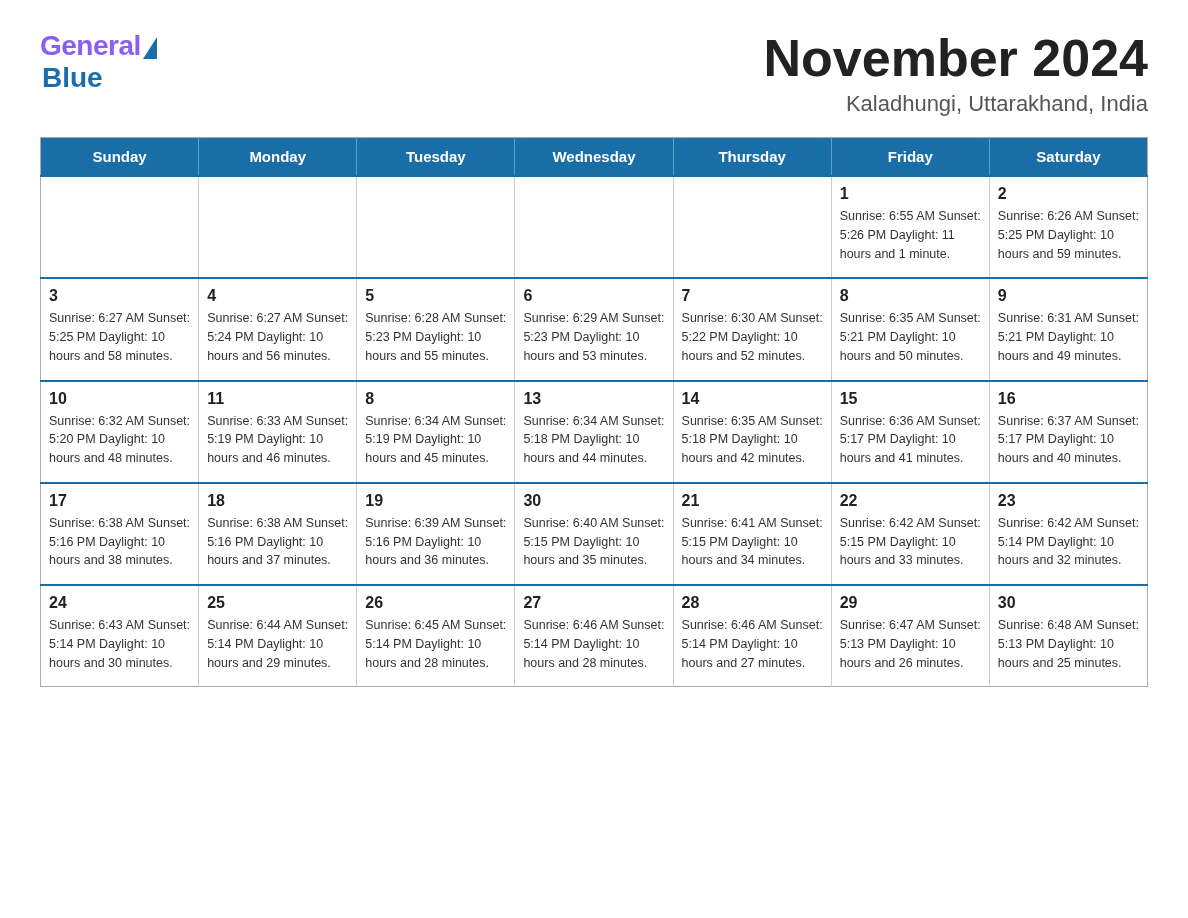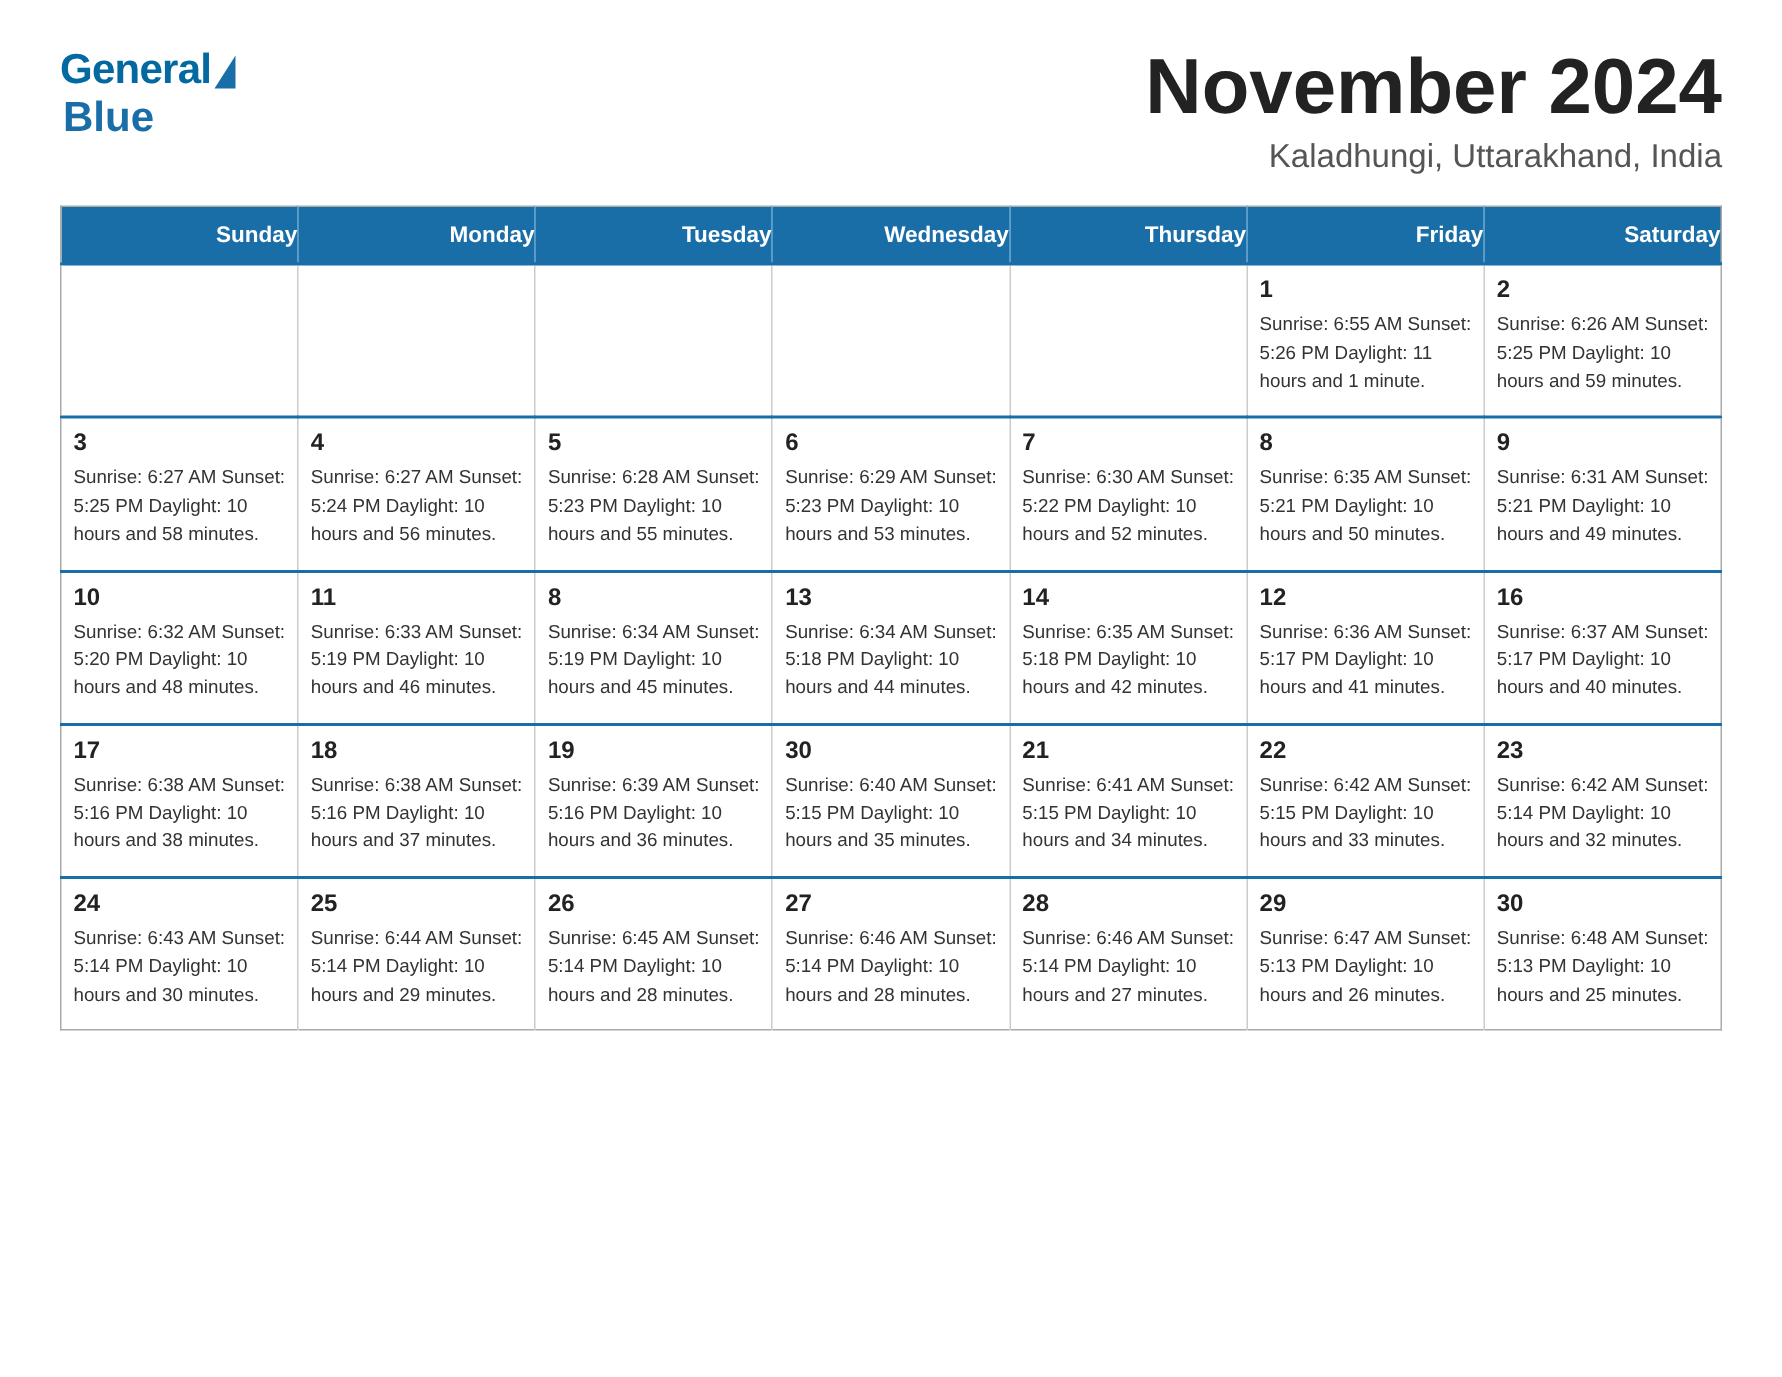--- a/index.html
+++ b/index.html
@@ -21,21 +21,21 @@
       flex-direction: column;
       align-items: flex-start;
     }
     .logo-top {
       display: flex;
       align-items: center;
     }
     .logo-general {
       font-size: 28px;
       font-weight: bold;
-      color: #0369a1;
+      color: #8b5cf6;
       letter-spacing: -0.5px;
     }
     .logo-triangle {
       width: 0;
       height: 0;
       border-left: 14px solid transparent;
       border-right: 0px solid transparent;
       border-bottom: 22px solid #1a6ea8;
       margin-left: 2px;
       margin-top: 4px;
@@ -64,21 +64,21 @@
       width: 100%;
       border-collapse: collapse;
       border: 1px solid #aaa;
     }
     .calendar-table thead tr th {
       background-color: #1a6ea8;
       color: #fff;
       padding: 10px 0;
       font-size: 15px;
       font-weight: bold;
-      text-align: right;
+      text-align: center;
       border-right: 1px solid #5a9fcc;
     }
     .calendar-table thead tr th:last-child {
       border-right: none;
       margin-left: 25px;
     }
     .calendar-table tbody tr {
       border-top: 2px solid #1a6ea8;
     }
     .calendar-table tbody tr td {
@@ -227,21 +227,21 @@
 Sunset: 5:18 PM
 Daylight: 10 hours and 44 minutes.</div>
         </td>
         <td>
           <span class="day-number">14</span>
           <div class="day-info">Sunrise: 6:35 AM
 Sunset: 5:18 PM
 Daylight: 10 hours and 42 minutes.</div>
         </td>
         <td>
-          <span class="day-number">12</span>
+          <span class="day-number">15</span>
           <div class="day-info">Sunrise: 6:36 AM
 Sunset: 5:17 PM
 Daylight: 10 hours and 41 minutes.</div>
         </td>
         <td>
           <span class="day-number">16</span>
           <div class="day-info">Sunrise: 6:37 AM
 Sunset: 5:17 PM
 Daylight: 10 hours and 40 minutes.</div>
         </td>

